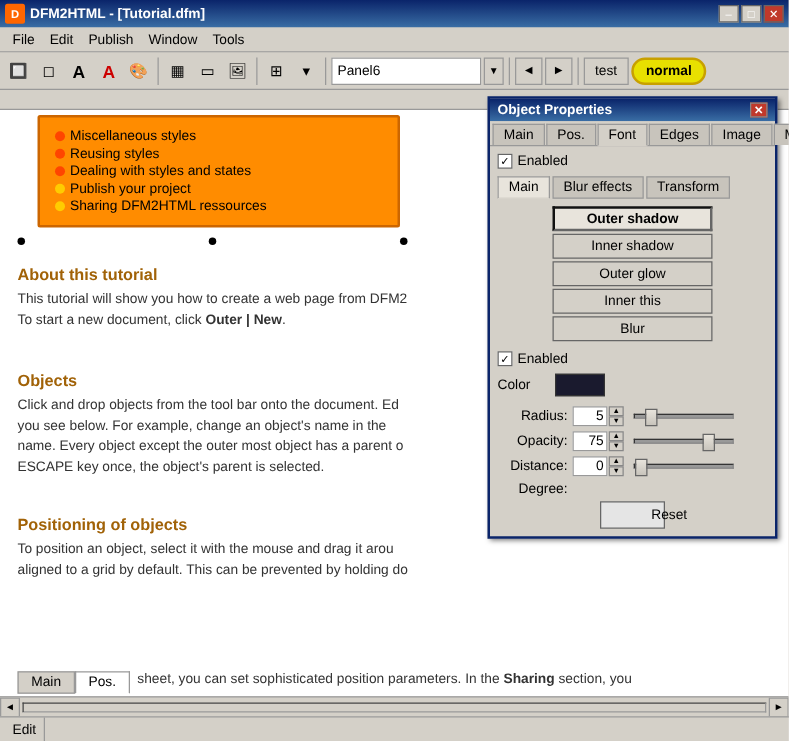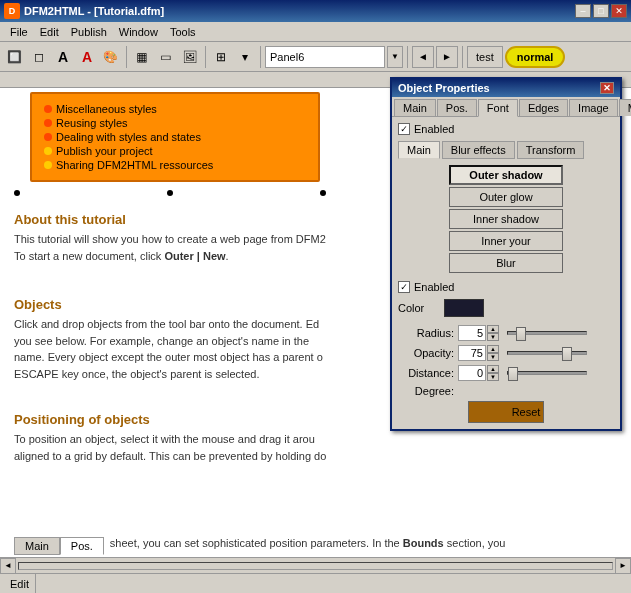--- a/index.html
+++ b/index.html
@@ -118,39 +118,39 @@
 
     .props-body { padding: 6px; }
     .enabled-row { display: flex; align-items: center; gap: 4px; margin-bottom: 6px; }
     .checkbox { width: 12px; height: 12px; border: 1px solid #666; background: white; display: flex; align-items: center; justify-content: center; font-size: 9px; }
 
     .effects-tabs { display: flex; gap: 2px; margin-bottom: 6px; }
     .effects-tab { padding: 2px 8px; font-size: 11px; border: 1px solid #999; background: #c8c4bc; cursor: pointer; }
     .effects-tab.active { background: #e8e4dc; border-bottom: 1px solid #d4d0c8; }
 
     .shadow-buttons { display: flex; flex-direction: column; gap: 2px; align-items: center; margin-bottom: 8px; }
-    .shadow-btn { width: 114px; height: 20px; background: #d4d0c8; border: 1px solid #666; font-size: 11px; display: flex; align-items: center; justify-content: center; cursor: pointer; }
+    .shadow-btn { width: 128px; height: 20px; background: #d4d0c8; border: 1px solid #666; font-size: 11px; display: flex; align-items: center; justify-content: center; cursor: pointer; }
     .shadow-btn.active { background: #e8e4dc; border: 2px inset #666; font-weight: bold; }
 
     .effect-enabled { display: flex; align-items: center; gap: 4px; margin-bottom: 6px; }
 
     .color-row { display: flex; align-items: center; gap: 6px; margin-bottom: 8px; }
     .color-label { font-size: 11px; width: 40px; }
     .color-swatch { width: 40px; height: 18px; background: #1a1a2e; border: 1px solid #333; cursor: pointer; }
 
     .param-row { display: flex; align-items: center; margin-bottom: 4px; }
     .param-label { font-size: 11px; width: 60px; text-align: right; padding-right: 4px; }
     .param-value { display: flex; align-items: center; }
     .param-input { width: 28px; height: 16px; border: 1px solid #999; background: white; font-size: 11px; text-align: right; padding: 0 2px; }
     .param-spinner { display: flex; flex-direction: column; margin-left: 1px; }
     .spin-btn { width: 12px; height: 8px; background: #d4d0c8; border: 1px solid #888; display: flex; align-items: center; justify-content: center; font-size: 6px; cursor: pointer; line-height: 1; }
     .param-slider-track { height: 4px; background: #999; margin-left: 8px; flex: 1; position: relative; border: 1px inset #888; }
     .param-slider-thumb { position: absolute; top: -5px; width: 10px; height: 14px; background: linear-gradient(to bottom, #e8e4dc, #c8c4bc); border: 1px solid #666; cursor: pointer; }
 
-    .reset-btn { width: 76px; height: 22px; background: #a16207; border: 1px solid #666; font-size: 11px; margin: 4px auto 0; display: block; cursor: pointer; padding-left: 40px; }
+    .reset-btn { width: 52px; height: 22px; background: #e5e5e5; border: 1px solid #666; font-size: 11px; margin: 4px auto 0; display: block; cursor: pointer; padding-left: 40px; }
 
     
     .status-bar {
       height: 20px;
       background: #d4d0c8;
       border-top: 1px solid #999;
       display: flex;
       align-items: center;
       padding: 0 4px;
       font-size: 11px;
@@ -288,21 +288,21 @@
         aligned to a grid by default. This can be prevented by holding do
       </div>
     </div>
 
     <div style="position:absolute; bottom:38px; left:0; right:0; display:flex; align-items:flex-end;">
       <div style="display:flex; align-items:flex-end; padding-left:14px;">
         <div class="bottom-tab">Main</div>
         <div class="bottom-tab active">Pos.</div>
       </div>
       <div class="doc-text" style="padding-bottom:4px; padding-left:6px;">
-        sheet, you can set sophisticated position parameters. In the <span class="bold">Bounds</span> section, you
+        sheet, you can set sophisticated position parameters. In the <span class="bold">Sharing</span> section, you
       </div>
     </div>
 
     <div style="position:absolute;bottom:20px;left:0;right:0;height:16px;background:#d4d0c8;border-top:1px solid #999;display:flex;align-items:center;">
       <div style="width:16px;height:16px;background:#d4d0c8;border:1px solid #999;display:flex;align-items:center;justify-content:center;font-size:8px;cursor:pointer;">◄</div>
       <div style="flex:1;height:8px;background:#d4d0c8;border:1px inset #999;margin:0 2px;"></div>
       <div style="width:16px;height:16px;background:#d4d0c8;border:1px solid #999;display:flex;align-items:center;justify-content:center;font-size:8px;cursor:pointer;">►</div>
     </div>
 
   </div>
@@ -331,23 +331,23 @@
       </div>
 
       <div class="effects-tabs">
         <div class="effects-tab active">Main</div>
         <div class="effects-tab">Blur effects</div>
         <div class="effects-tab">Transform</div>
       </div>
 
       <div class="shadow-buttons">
         <div class="shadow-btn active">Outer shadow</div>
+        <div class="shadow-btn">Inner shadow</div>
         <div class="shadow-btn">Outer glow</div>
-        <div class="shadow-btn">Inner shadow</div>
-        <div class="shadow-btn">Inner your</div>
+        <div class="shadow-btn">Inner this</div>
         <div class="shadow-btn">Blur</div>
       </div>
 
       <div class="effect-enabled">
         <div class="checkbox">✓</div>
         <span>Enabled</span>
       </div>
 
       <div class="color-row">
         <span class="color-label">Color</span>

